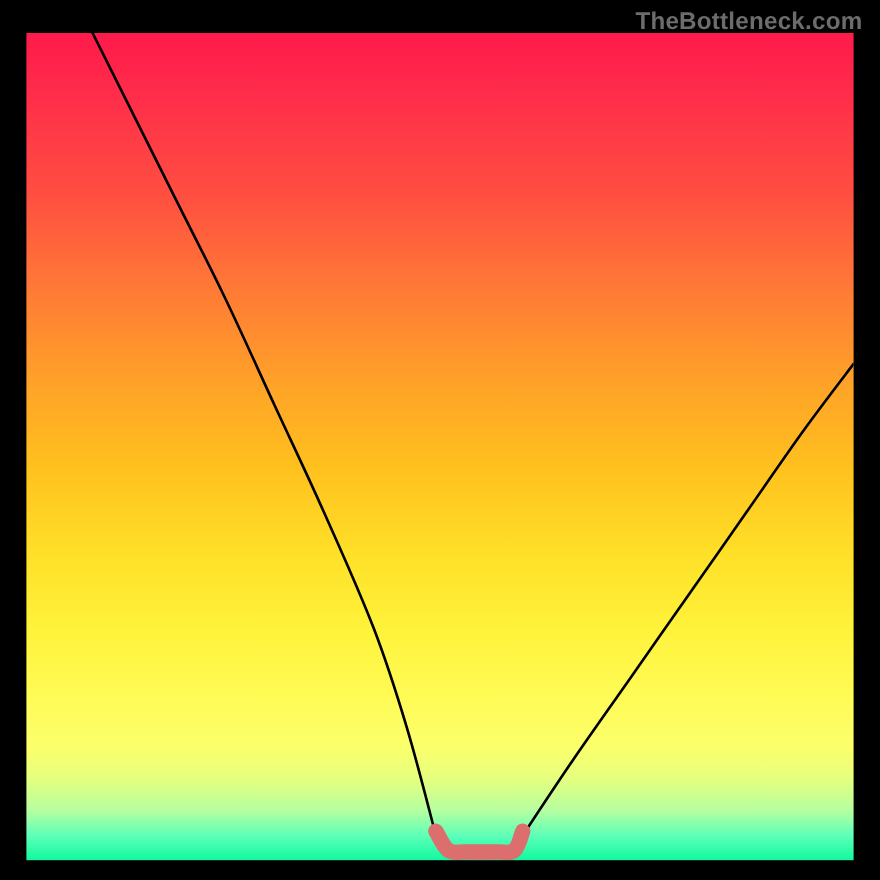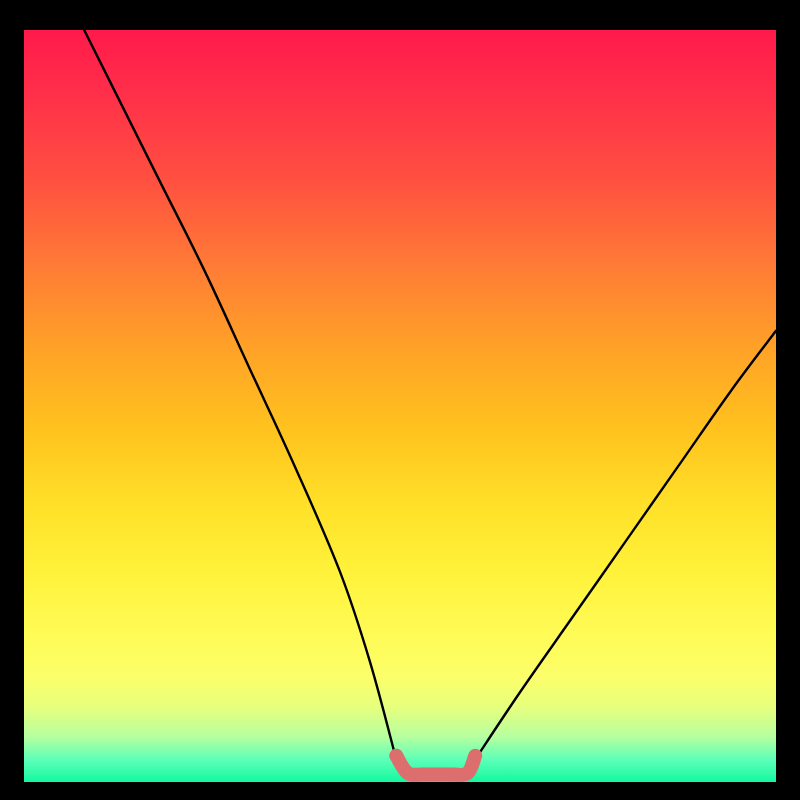--- a/index.html
+++ b/index.html
@@ -55,20 +55,21 @@
     left: 0;
     top: 0;
     width: 752px;
     height: 752px;
   }
 </style>
 </head>
 <body>
 
 <div class="outer">
+  <div class="watermark">TheBottleneck.com</div>
   <div class="plot-frame">
     <svg class="curves" viewBox="0 0 752 752" preserveAspectRatio="none">
       <g id="series-group">
           <path d="M 60.16 0.00 C 65.57 10.83, 76.70 33.09, 90.24 60.16 C 103.78 87.23, 119.12 117.91, 135.36 150.40 C 151.60 182.89, 164.24 206.80, 180.48 240.64 C 196.72 274.48, 209.36 303.21, 225.60 338.40 C 241.84 373.59, 254.48 399.61, 270.72 436.16 C 286.96 472.71, 302.30 506.25, 315.84 541.44 C 329.38 576.63, 335.77 597.84, 345.92 631.68 C 356.07 665.52, 367.50 711.84, 372.24 729.44" fill="none" stroke="#000000" stroke-width="2.4" stroke-linecap="round" stroke-linejoin="round"></path>
           <path d="M 451.20 729.44 C 459.32 717.26, 478.72 687.48, 496.32 661.76 C 513.92 636.04, 530.01 613.63, 548.96 586.56 C 567.91 559.49, 582.65 538.43, 601.60 511.36 C 620.55 484.29, 635.29 463.23, 654.24 436.16 C 673.19 409.09, 689.28 385.32, 706.88 360.96 C 724.48 336.60, 743.88 311.63, 752.00 300.80" fill="none" stroke="#000000" stroke-width="2.4" stroke-linecap="round" stroke-linejoin="round"></path>
           <path d="M 372.24 725.68 C 374.27 728.79, 378.78 739.59, 383.52 742.98 C 388.26 746.36, 393.15 744.21, 398.56 744.48 C 403.97 744.75, 408.19 744.48, 413.60 744.48 C 419.01 744.48, 423.23 744.75, 428.64 744.48 C 434.05 744.21, 439.62 746.36, 443.68 742.98 C 447.74 739.59, 449.85 728.79, 451.20 725.68" fill="none" stroke="#dd6e6e" stroke-width="14" stroke-linecap="round" stroke-linejoin="round"></path>
         </g>
       <g id="markers-group">
           <circle cx="372.24" cy="725.68" r="6" fill="#dd6e6e"></circle>
           <circle cx="451.20" cy="725.68" r="6" fill="#dd6e6e"></circle>

